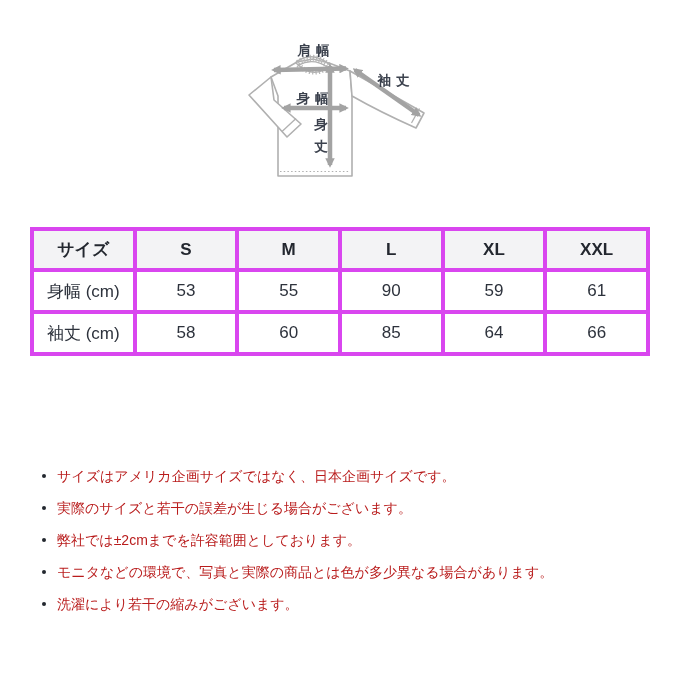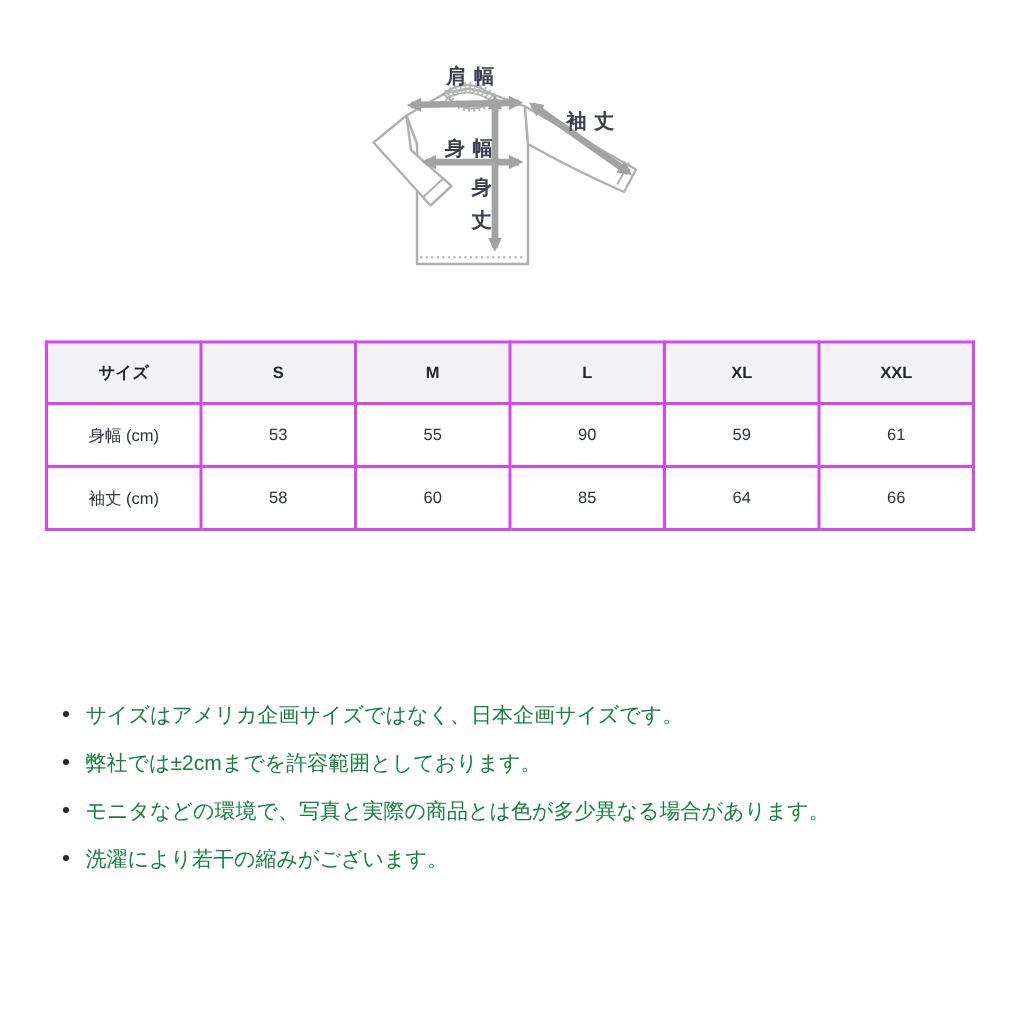--- a/index.html
+++ b/index.html
@@ -30,24 +30,24 @@
 
   
   table.size-table {
     position: absolute;
     left: 30px; top: 227px;
     width: 620px;
     border-collapse: collapse;
     table-layout: fixed;
   }
   .size-table th, .size-table td {
-    border: 2px solid #d946ef;
+    border: 4px solid #d946ef;
     text-align: center;
     vertical-align: middle;
-    font-size: 11px;
+    font-size: 17px;
     padding: 0;
   }
   .size-table thead th {
     background: #f3f3f5;
     height: 41px;
     font-weight: 600;
     color: #23272f;
   }
   .size-table tbody td {
     height: 42px;
@@ -63,21 +63,21 @@
     width: 616px;
     margin: 0; padding: 0;
     list-style: none;
   }
   ul.notes li {
     position: relative;
     padding-left: 17px;
     margin-bottom: 12px;
     font-size: 14px;
     line-height: 20px;
-    color: #15803d;
+    color: #b91c1c;
   }
   ul.notes li::before {
     content: "";
     position: absolute;
     left: 2px; top: 8px;
     width: 4px; height: 4px;
     border-radius: 50%;
     background: #23272f;
   }
 </style>
@@ -156,16 +156,17 @@
       <td>60</td>
       <td>85</td>
       <td>64</td>
       <td>66</td>
     </tr>
   </tbody>
 </table>
 
 <ul class="notes">
   <li>サイズはアメリカ企画サイズではなく、日本企画サイズです。</li>
+  <li>実際のサイズと若干の誤差が生じる場合がございます。</li>
   <li>弊社では±2cmまでを許容範囲としております。</li>
   <li>モニタなどの環境で、写真と実際の商品とは色が多少異なる場合があります。</li>
   <li>洗濯により若干の縮みがございます。</li>
 </ul>
 
 </body></html>

